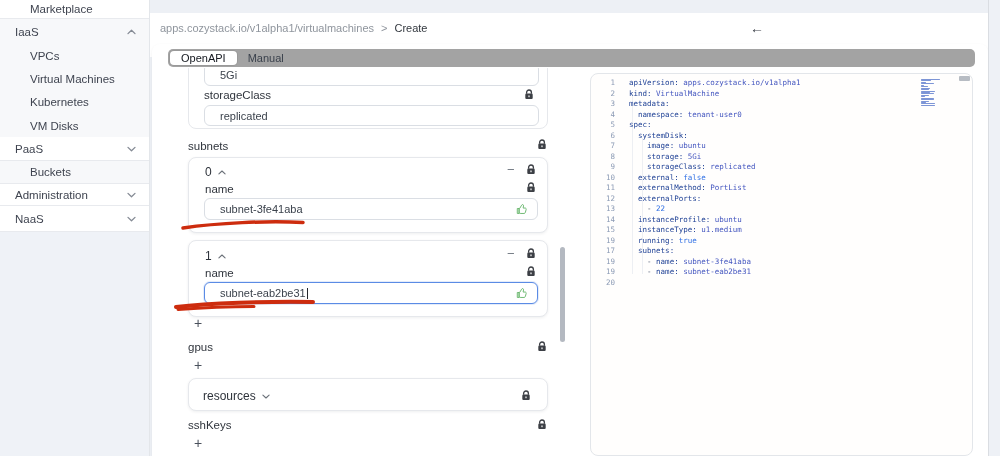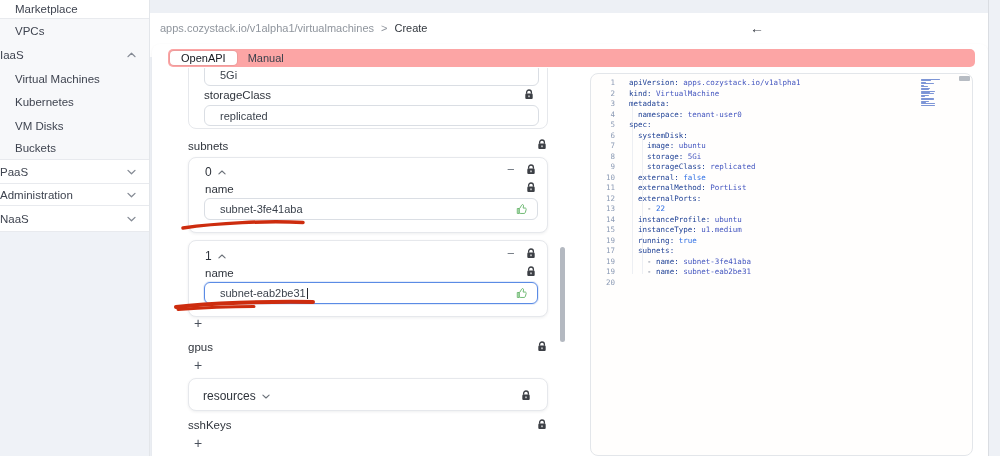--- a/index.html
+++ b/index.html
@@ -3,21 +3,21 @@
 <meta charset="utf-8">
 <style>
   * { margin:0; padding:0; box-sizing:border-box; }
   html,body { width:1000px; height:456px; }
   body { font-family:"Liberation Sans", sans-serif; background:#edf0f5; overflow:hidden; }
   #app { position:relative; width:1000px; height:456px; overflow:hidden; }
 
   
   .sidebar { position:absolute; left:0; top:0; width:150px; height:456px; background:#fff;
              border-right:1px solid #e3e6ea; display:flex; flex-direction:column; }
-  .sb-row { position:relative; display:flex; align-items:center; 
+  .sb-row { position:relative; display:flex; align-items:center; padding-left:15px;
             font-size:11.5px; color:#3f4450; cursor:pointer; flex:0 0 auto; }
   .sb-row .ind { padding-left:15px; }
   .sb-iaas { background:#f7f8fa; }
   .sb-div { border-bottom:1px solid #e8eaee; }
   .sb-chev { position:absolute; right:13px; top:50%; transform:translateY(-50%); line-height:0; }
   .sb-chev.down { transform:translateY(-50%) rotate(180deg); }
   .sb-filler { flex:1 1 auto; background:#eff2f7; }
 
   
   .top-header { position:absolute; left:150px; top:13px; width:838px; height:44px; background:#fff; }
@@ -26,21 +26,21 @@
   .breadcrumb .current { color:#33383f; }
   .back-arrow { position:absolute; left:600px; top:0; height:30px; display:flex; align-items:center;
                 font-size:14px; color:#3a3f47; cursor:pointer; }
   .header-title { position:absolute; right:12px; top:0; height:30px; display:flex; align-items:center;
                   font-size:12.5px; font-weight:700; color:#1f242e; }
 
   
   .card { position:absolute; left:152px; top:44px; width:836px; height:412px; background:#fff;
           border-radius:8px 8px 0 0; box-shadow:0 1px 3px rgba(16,24,40,.06); }
 
-  .tabstrip { position:absolute; left:16px; top:5px; width:807px; height:18px; background:#fca5a5;
+  .tabstrip { position:absolute; left:16px; top:5px; width:807px; height:18px; background:#a3a3a3;
               border-radius:5px; display:flex; align-items:center; padding:0 2px; }
   .tab { font-size:11px; color:#3a414c; padding:0 11px; height:14px; line-height:14px; cursor:pointer; }
   .tab.active { background:#fff; border-radius:4px; box-shadow:0 0 0 1px rgba(0,0,0,.06); color:#13171e; }
 
   
   .form-viewport { position:absolute; left:20px; top:24px; width:396px; height:388px; overflow:hidden; }
   .panel { position:absolute; background:#fff; border:1px solid #e6e8ec; border-radius:8px; }
   .panel.raised { box-shadow:0 1px 3px rgba(16,24,40,.07); }
   .field-label { position:absolute; font-size:11.5px; color:#30353d; height:13px; line-height:13px; }
   .input { position:absolute; border:1px solid #dadee4; border-radius:6px; background:#fff;
@@ -80,46 +80,46 @@
 </style>
 </head>
 <body>
 
 <div id="app">
 
   <nav class="sidebar">
       <div class="sb-row sb-div" style="height: 19px;">
         <span class="ind">Marketplace</span>
       </div>
-      <div class="sb-row sb-iaas" style="height: 23.3px;">
-        <span class="ind">VPCs</span>
-      </div>
       <div class="sb-row sb-iaas" style="height: 25px;">
         <span class="">IaaS</span>
         <span class="sb-chev"><svg width="9" height="6" viewBox="0 0 9 6">
             <polyline points="1,4.6 4.5,1.2 8,4.6" fill="none" stroke="#848a94" stroke-width="1.3" stroke-linecap="round" stroke-linejoin="round"></polyline>
           </svg></span>
       </div>
       <div class="sb-row sb-iaas" style="height: 23.3px;">
+        <span class="ind">VPCs</span>
+      </div>
+      <div class="sb-row sb-iaas" style="height: 23.3px;">
         <span class="ind">Virtual Machines</span>
       </div>
       <div class="sb-row sb-iaas" style="height: 23.3px;">
         <span class="ind">Kubernetes</span>
       </div>
       <div class="sb-row sb-iaas" style="height: 23.3px;">
         <span class="ind">VM Disks</span>
-      </div>
-      <div class="sb-row sb-iaas sb-div" style="height: 23.3px;">
-        <span class="ind">Buckets</span>
       </div>
       <div class="sb-row sb-div" style="height: 24px;">
         <span class="">PaaS</span>
         <span class="sb-chev down"><svg width="9" height="6" viewBox="0 0 9 6">
             <polyline points="1,4.6 4.5,1.2 8,4.6" fill="none" stroke="#848a94" stroke-width="1.3" stroke-linecap="round" stroke-linejoin="round"></polyline>
           </svg></span>
+      </div>
+      <div class="sb-row sb-iaas sb-div" style="height: 23.3px;">
+        <span class="ind">Buckets</span>
       </div>
       <div class="sb-row sb-div" style="height: 22px;">
         <span class="">Administration</span>
         <span class="sb-chev down"><svg width="9" height="6" viewBox="0 0 9 6">
             <polyline points="1,4.6 4.5,1.2 8,4.6" fill="none" stroke="#848a94" stroke-width="1.3" stroke-linecap="round" stroke-linejoin="round"></polyline>
           </svg></span>
       </div>
       <div class="sb-row sb-div" style="height: 26px;">
         <span class="">NaaS</span>
         <span class="sb-chev down"><svg width="9" height="6" viewBox="0 0 9 6">

